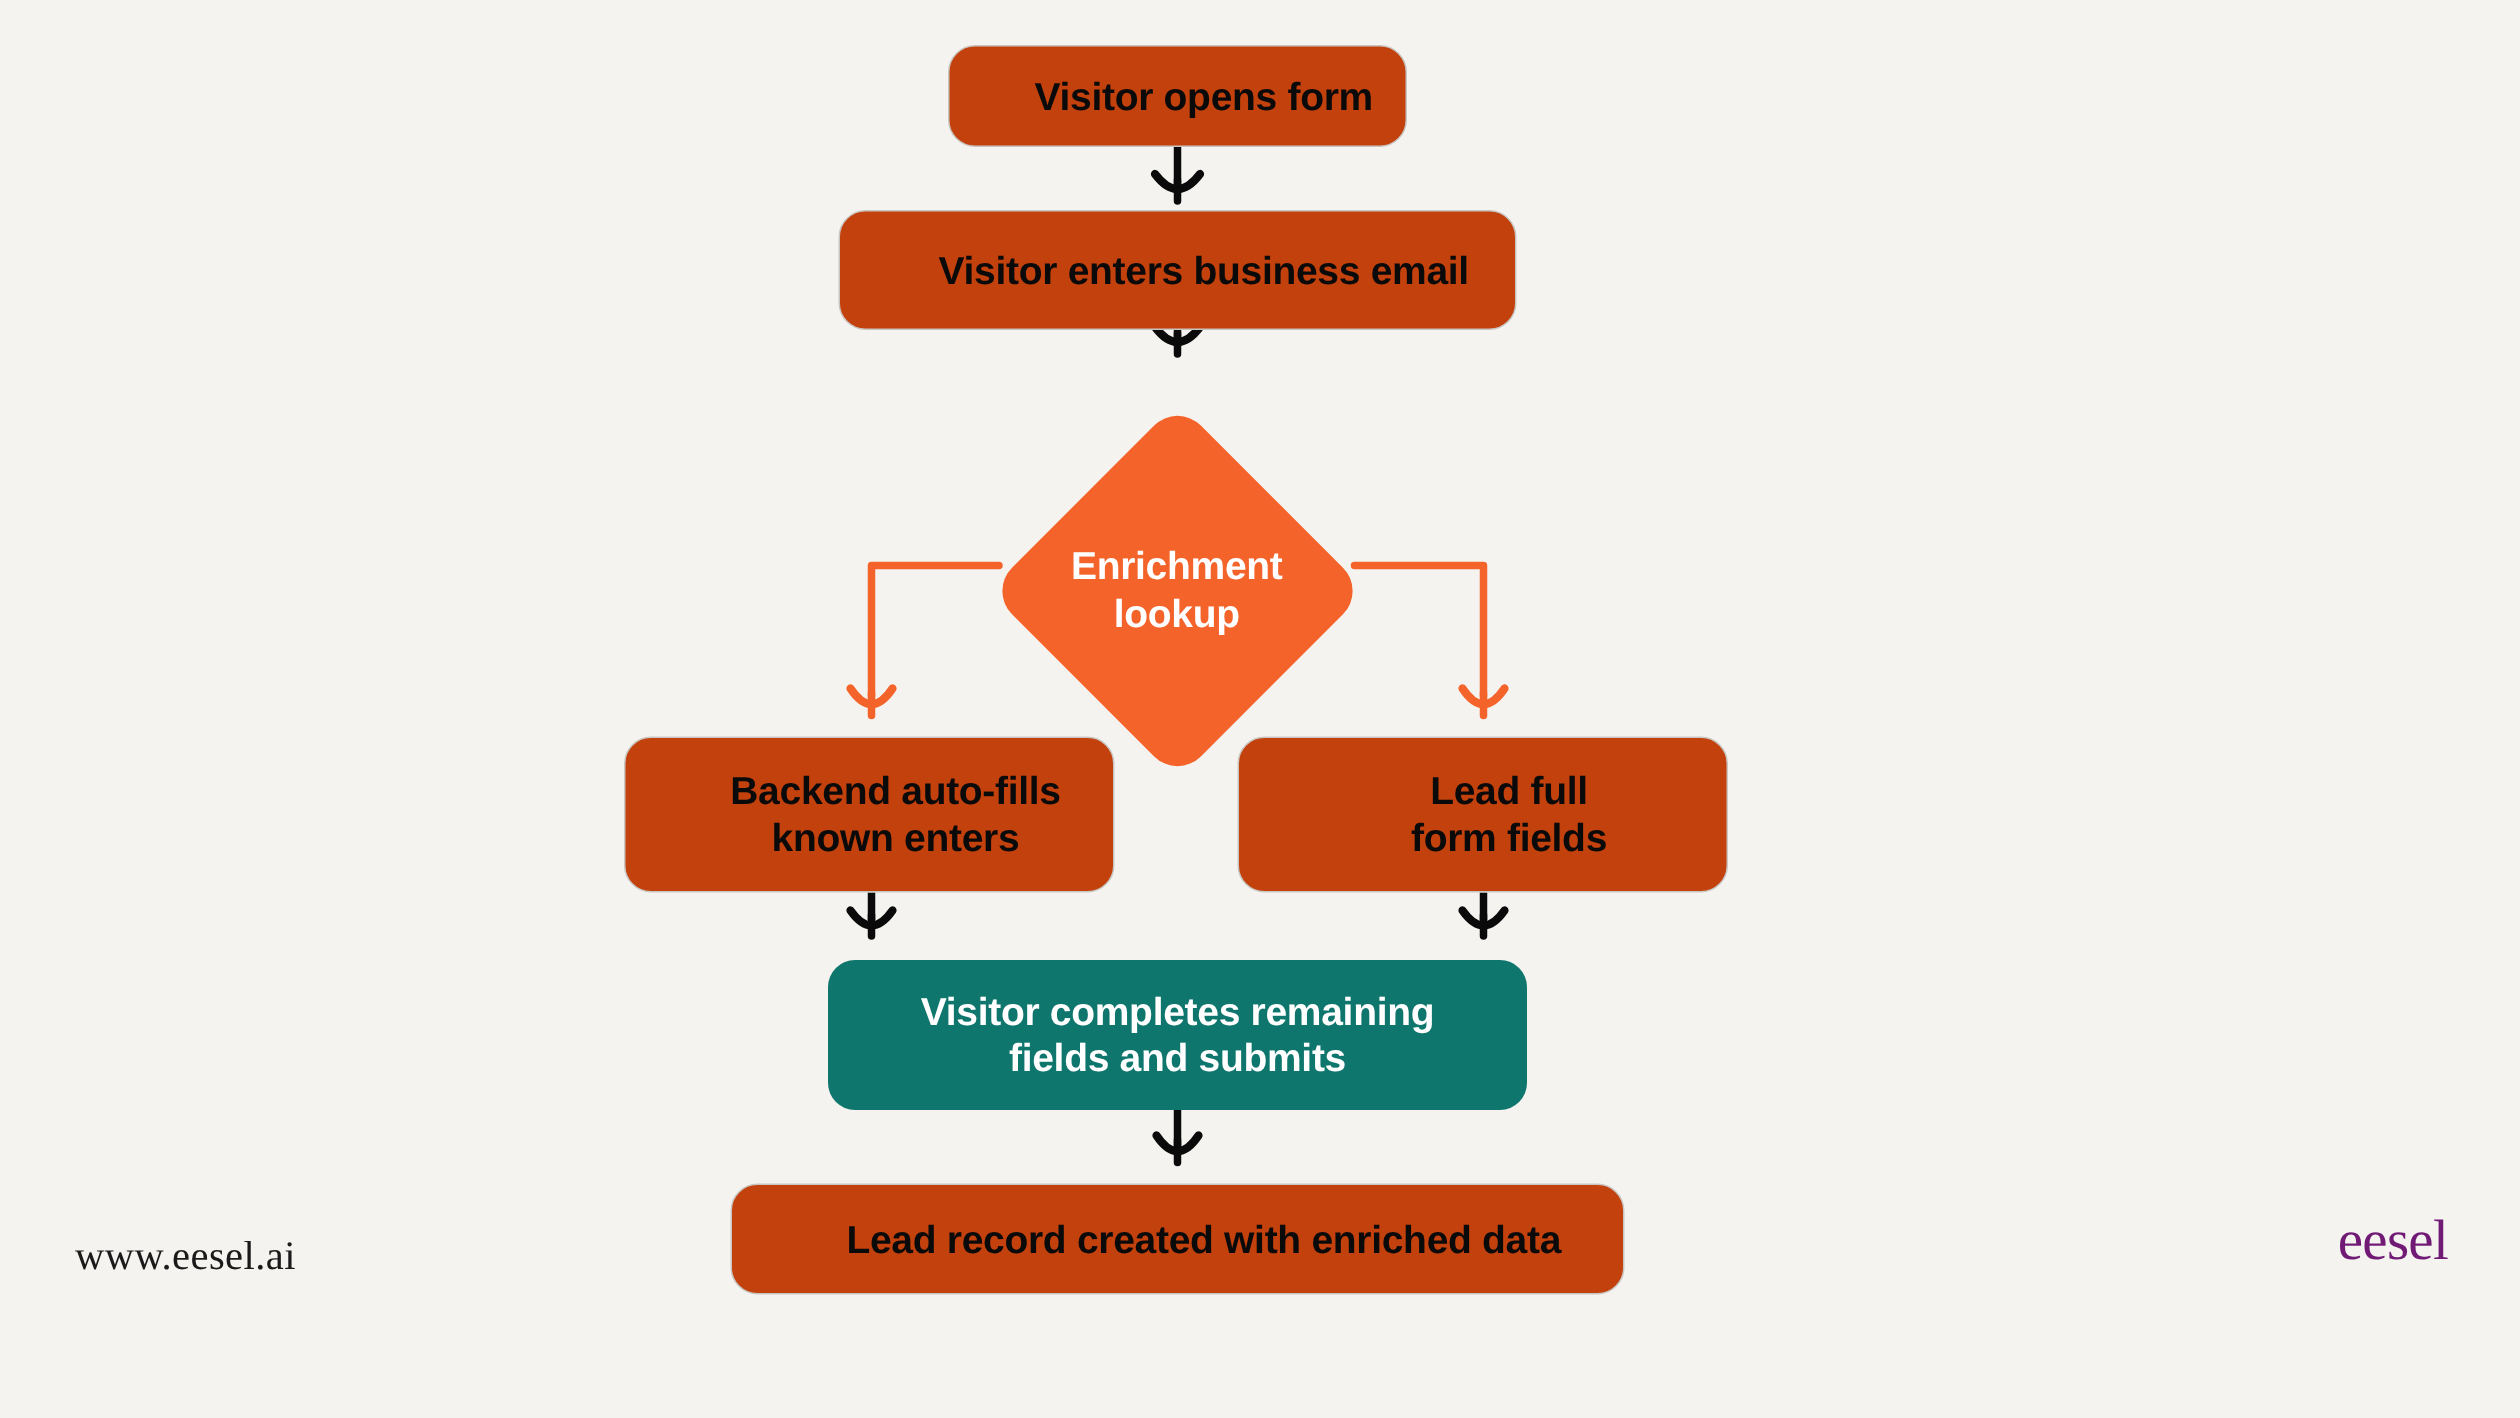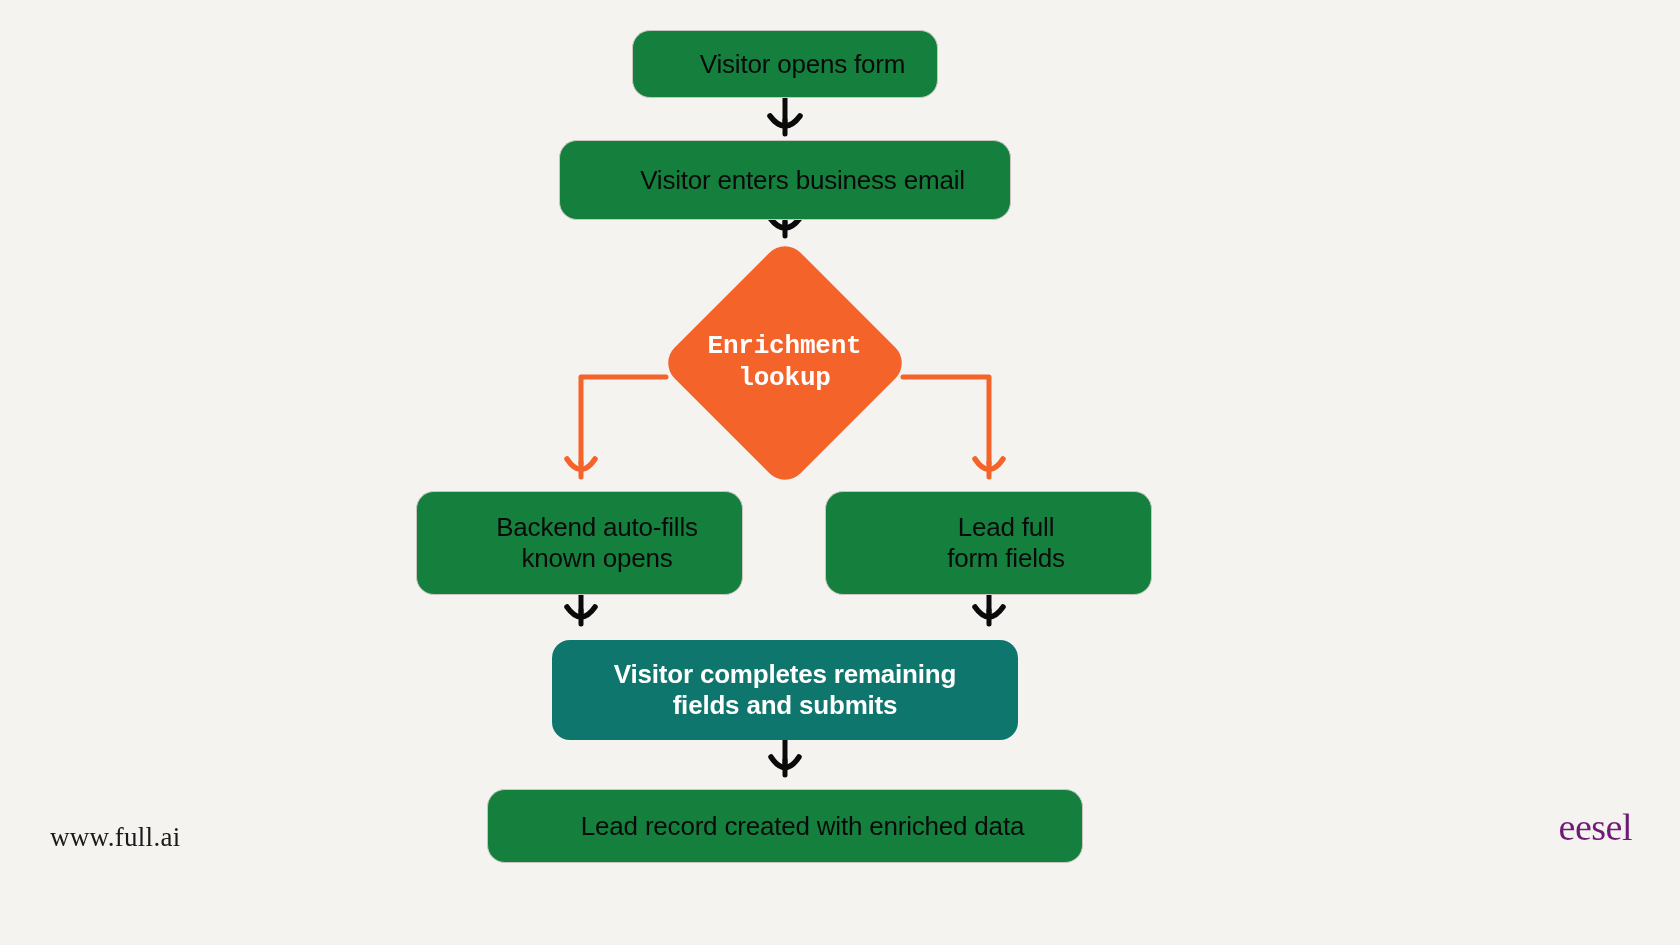--- a/index.html
+++ b/index.html
@@ -32,25 +32,25 @@
     position: absolute;
     box-sizing: border-box;
     display: flex;
     align-items: center;
     justify-content: center;
     text-align: center;
     line-height: 1.18;
     letter-spacing: -0.2px;
   }
   .node-box {
-    background: #15803d;
+    background: #c2410c;
     border: 1.3px solid #c9c6c2;
     border-radius: 18px;
     color: #0a0a0a;
-    font-weight: normal;
+    font-weight: bold;
     padding-left: 35px;
   }
   .node-dark {
     background: #0f766e;
     border: none;
     border-radius: 18px;
     color: #ffffff;
     font-weight: bold;
   }
   .node-label {
@@ -63,24 +63,23 @@
   #n-email     { left: 559px;  top: 140px; width: 452px; height: 80px;  font-size: 26px; }
   #n-autofill  { left: 416px;  top: 491px; width: 327px; height: 104px; font-size: 26px; }
   #n-showfull  { left: 825px;  top: 491px; width: 327px; height: 104px; font-size: 26px; }
   #n-complete  { left: 552px;  top: 640px; width: 466px; height: 100px; font-size: 26px; }
   #n-lead      { left: 487px;  top: 789px; width: 596px; height: 74px;  font-size: 26px; }
 
   
   #n-decision {
     position: absolute;
     left: 657px;
-    top: 239px;
+    top: 270px;
     width: 255px;
     height: 248px;
-    font-family: Liberation Mono, monospace;
   }
   #n-decision .diamond-shape {
     position: absolute;
     left: 50%;
     top: 50%;
     width: 178px;
     height: 178px;
     margin-left: -89px;
     margin-top: -89px;
     background: var(--accent, #f4632a);
@@ -180,33 +179,33 @@
   </div>
 
   <div id="n-decision">
     <div class="diamond-shape"></div>
     <div class="diamond-text">Enrichment
 lookup</div>
   </div>
 
   <div class="node node-box" id="n-autofill">
     <span class="node-label">Backend auto-fills
-known opens</span>
+known enters</span>
   </div>
 
   <div class="node node-box" id="n-showfull">
     <span class="node-label">Lead full
 form fields</span>
   </div>
 
   <div class="node node-dark" id="n-complete">
     <span class="node-label">Visitor completes remaining
 fields and submits</span>
   </div>
 
   <div class="node node-box" id="n-lead">
     <span class="node-label">Lead record created with enriched data</span>
   </div>
 
-  <div class="footer-url">www.full.ai</div>
+  <div class="footer-url">www.eesel.ai</div>
   <div class="footer-logo">eesel</div>
 
 </div>
 
 </body></html>

